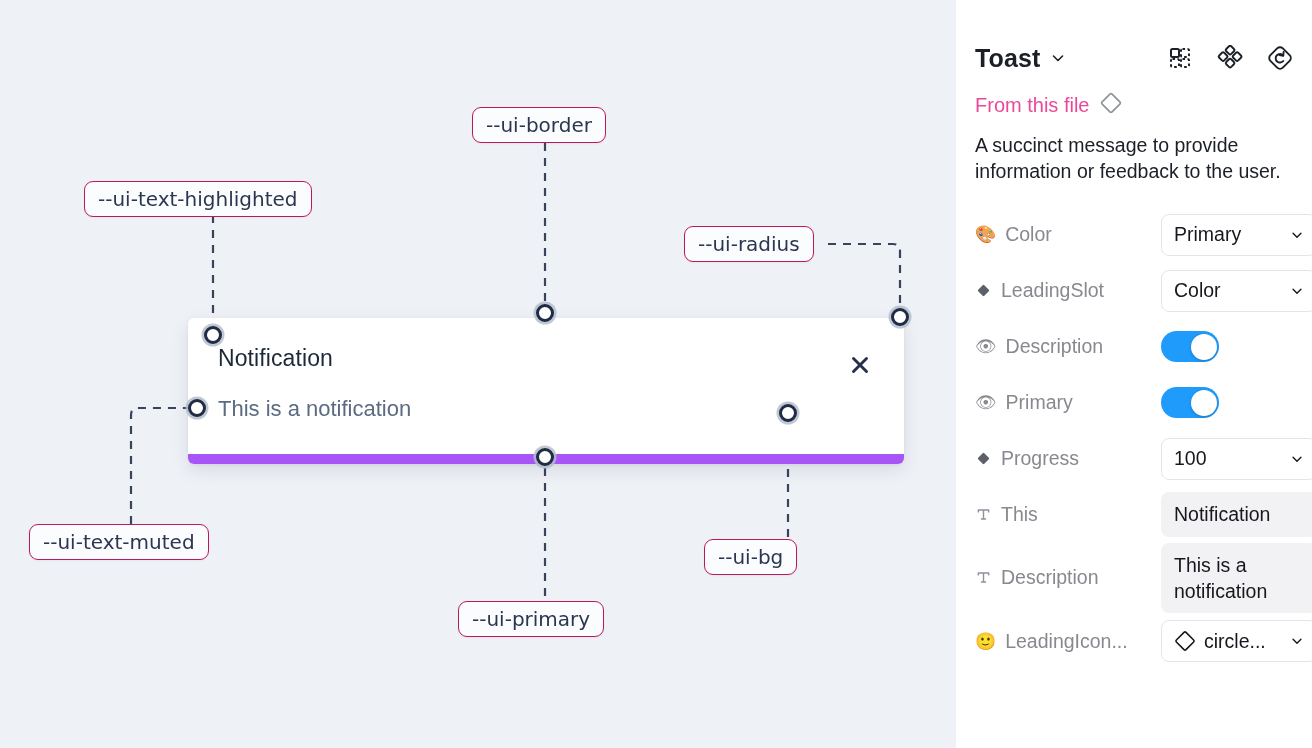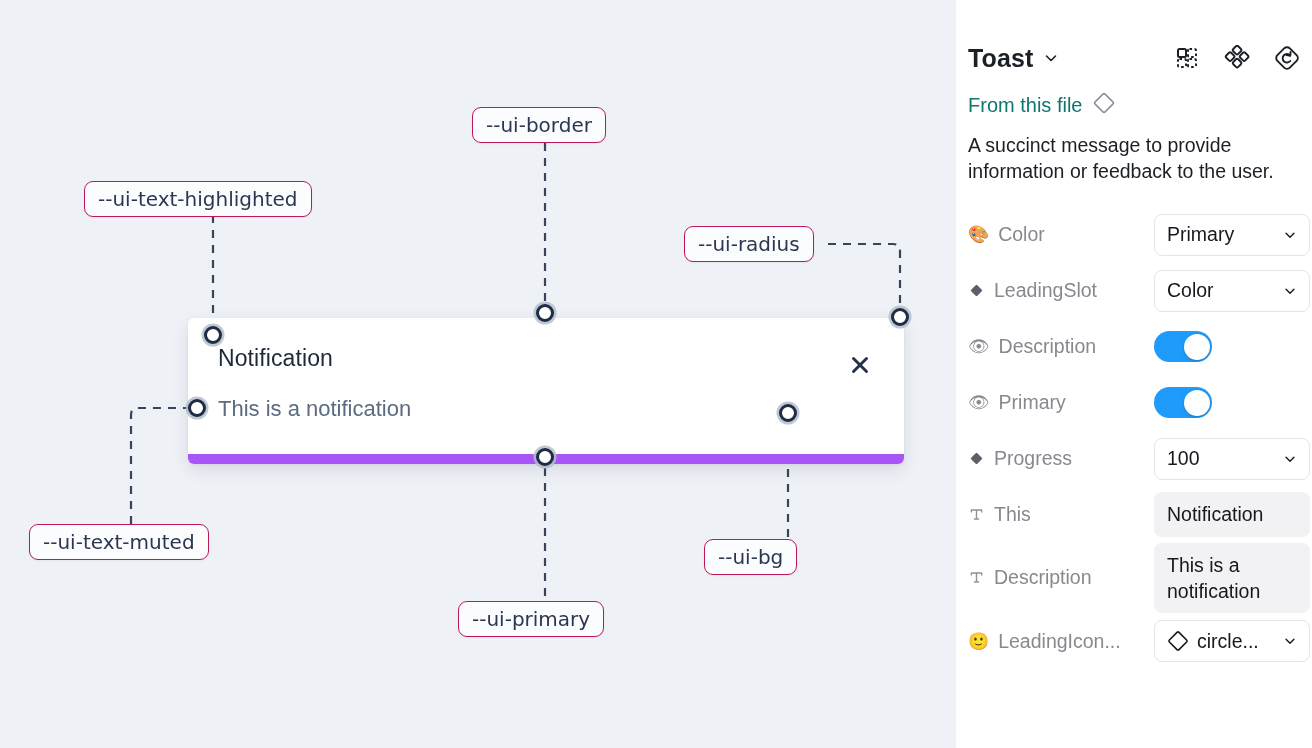--- a/index.html
+++ b/index.html
@@ -77,39 +77,39 @@
     box-shadow: 0 0 0 2.5px rgba(180,190,205,0.85);
     cursor: pointer;
   }
 
   
   .panel {
     position: relative;
     width: 356px; height: 581px;
     background: #ffffff;
     flex: 0 0 356px;
-    padding: 0 12px;
+    padding: 0 19px;
   }
   .panel-header {
     display: flex; align-items: center;
     height: 56px; margin-top: 30px;
   }
   .panel-title {
     font-size: 25px; font-weight: 700; color: #1b1f26; letter-spacing: .1px;
   }
   .title-chevron { margin-left: 10px; display: flex; align-items: center; cursor: pointer; }
   .panel-header-icons {
     margin-left: auto; display: flex; align-items: center; gap: 24px;
   }
   .hicon { width: 26px; height: 26px; display: flex; align-items: center; justify-content: center; cursor: pointer; }
 
   .from-file {
     display: flex; align-items: center; gap: 11px;
     margin-top: 6px;
-    font-size: 20px; color: #0f766e; font-weight: 400;
+    font-size: 20px; color: #ec4899; font-weight: 400;
   }
   .panel-desc {
     margin-top: 13px;
     font-size: 19.5px; line-height: 1.35; color: #1b1f26;
     width: 330px;
   }
 
   .props { margin-top: 22px; }
   .prop-row {
     display: flex; align-items: center;

